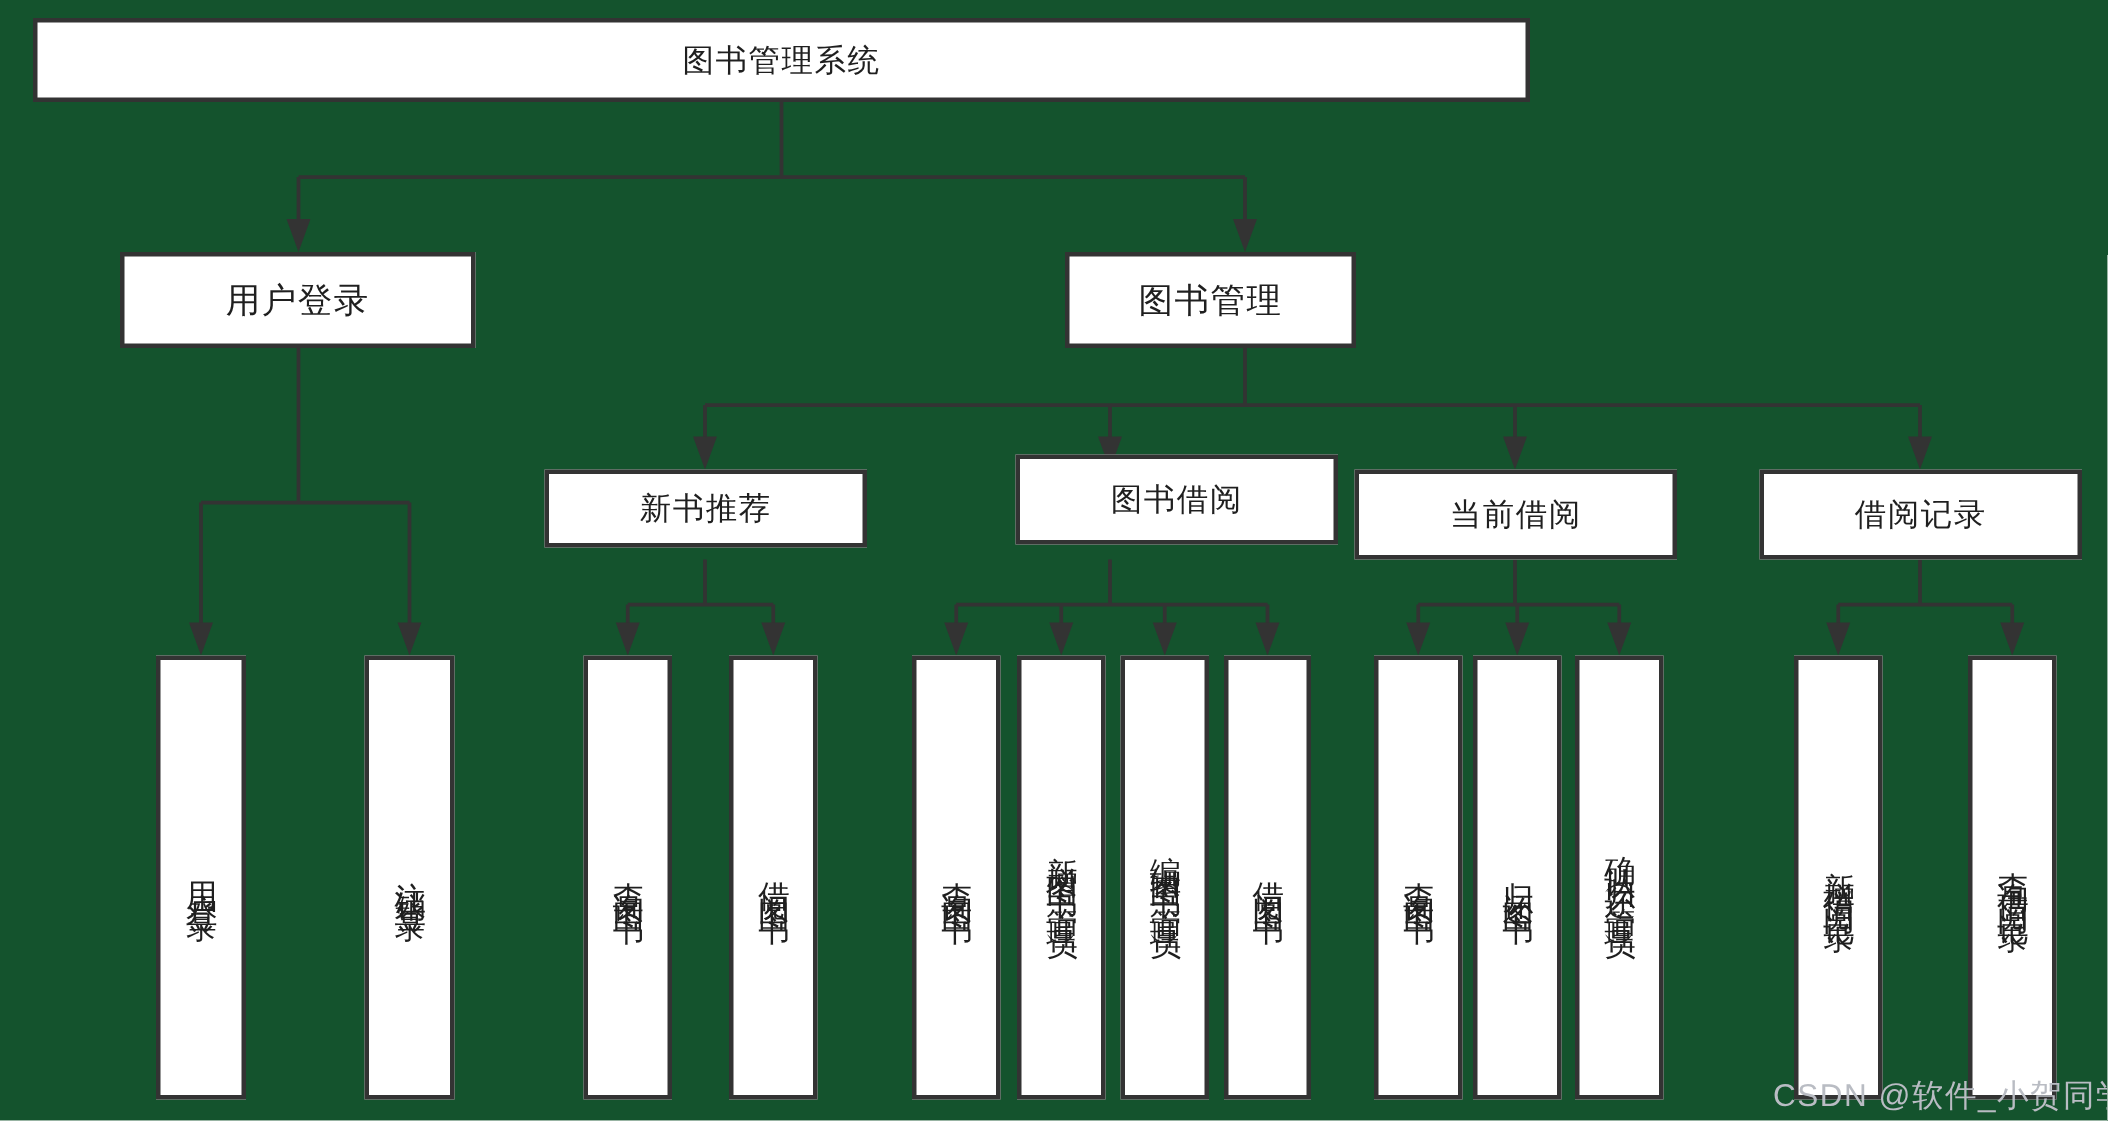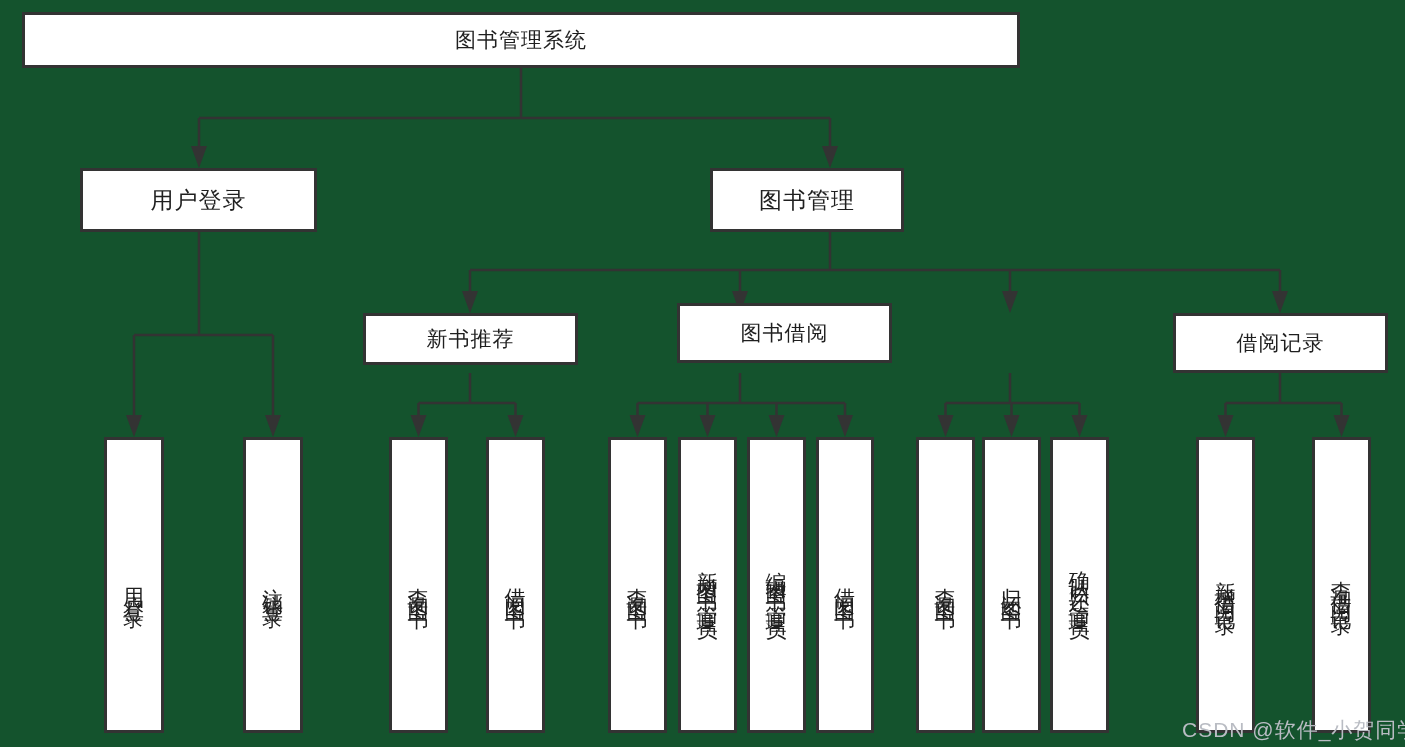--- a/index.html
+++ b/index.html
@@ -94,20 +94,21 @@
     </g>
   </svg>
 
   <div class="node root" style="left:22px; top:12px; width:998px; height:56px;">图书管理系统</div>
 
   <div class="node lvl2" style="left:80px; top:168px; width:237px; height:64px;">用户登录</div>
   <div class="node lvl2" style="left:710px; top:168px; width:194px; height:64px;">图书管理</div>
 
   <div class="node lvl3" style="left:363px; top:313px; width:215px; height:52px;">新书推荐</div>
   <div class="node lvl3" style="left:633px; top:303px; width:215px; height:60px;margin-left:44px;">图书借阅</div>
+  <div class="node lvl3" style="left:903px; top:313px; width:215px; height:60px;">当前借阅</div>
   <div class="node lvl3" style="left:1173px; top:313px; width:215px; height:60px;">借阅记录</div>
 
   <div class="node leaf" style="left:104px; top:437px; width:60px; height:296px;">
     <span class="vtext">用户登录</span>
   </div>
   <div class="node leaf" style="left:243px; top:437px; width:60px; height:296px;">
     <span class="vtext">注销登录</span>
   </div>
 
   <div class="node leaf" style="left:389px; top:437px; width:59px; height:296px;">

